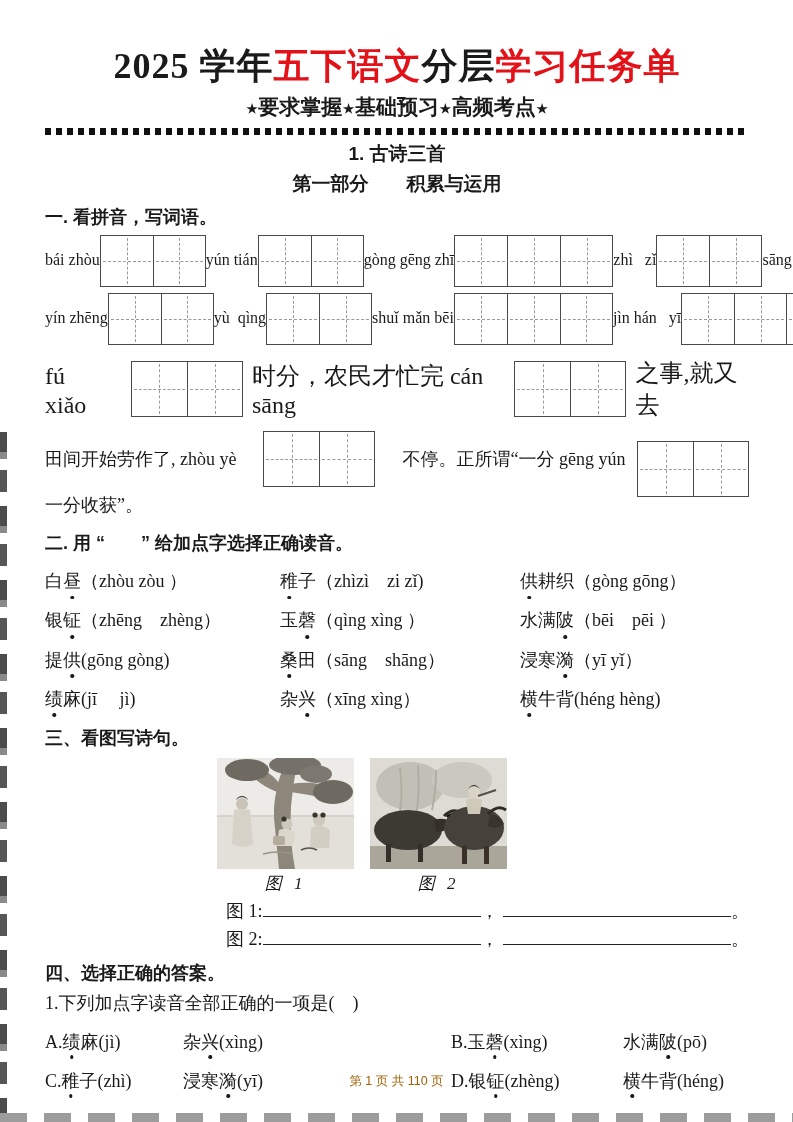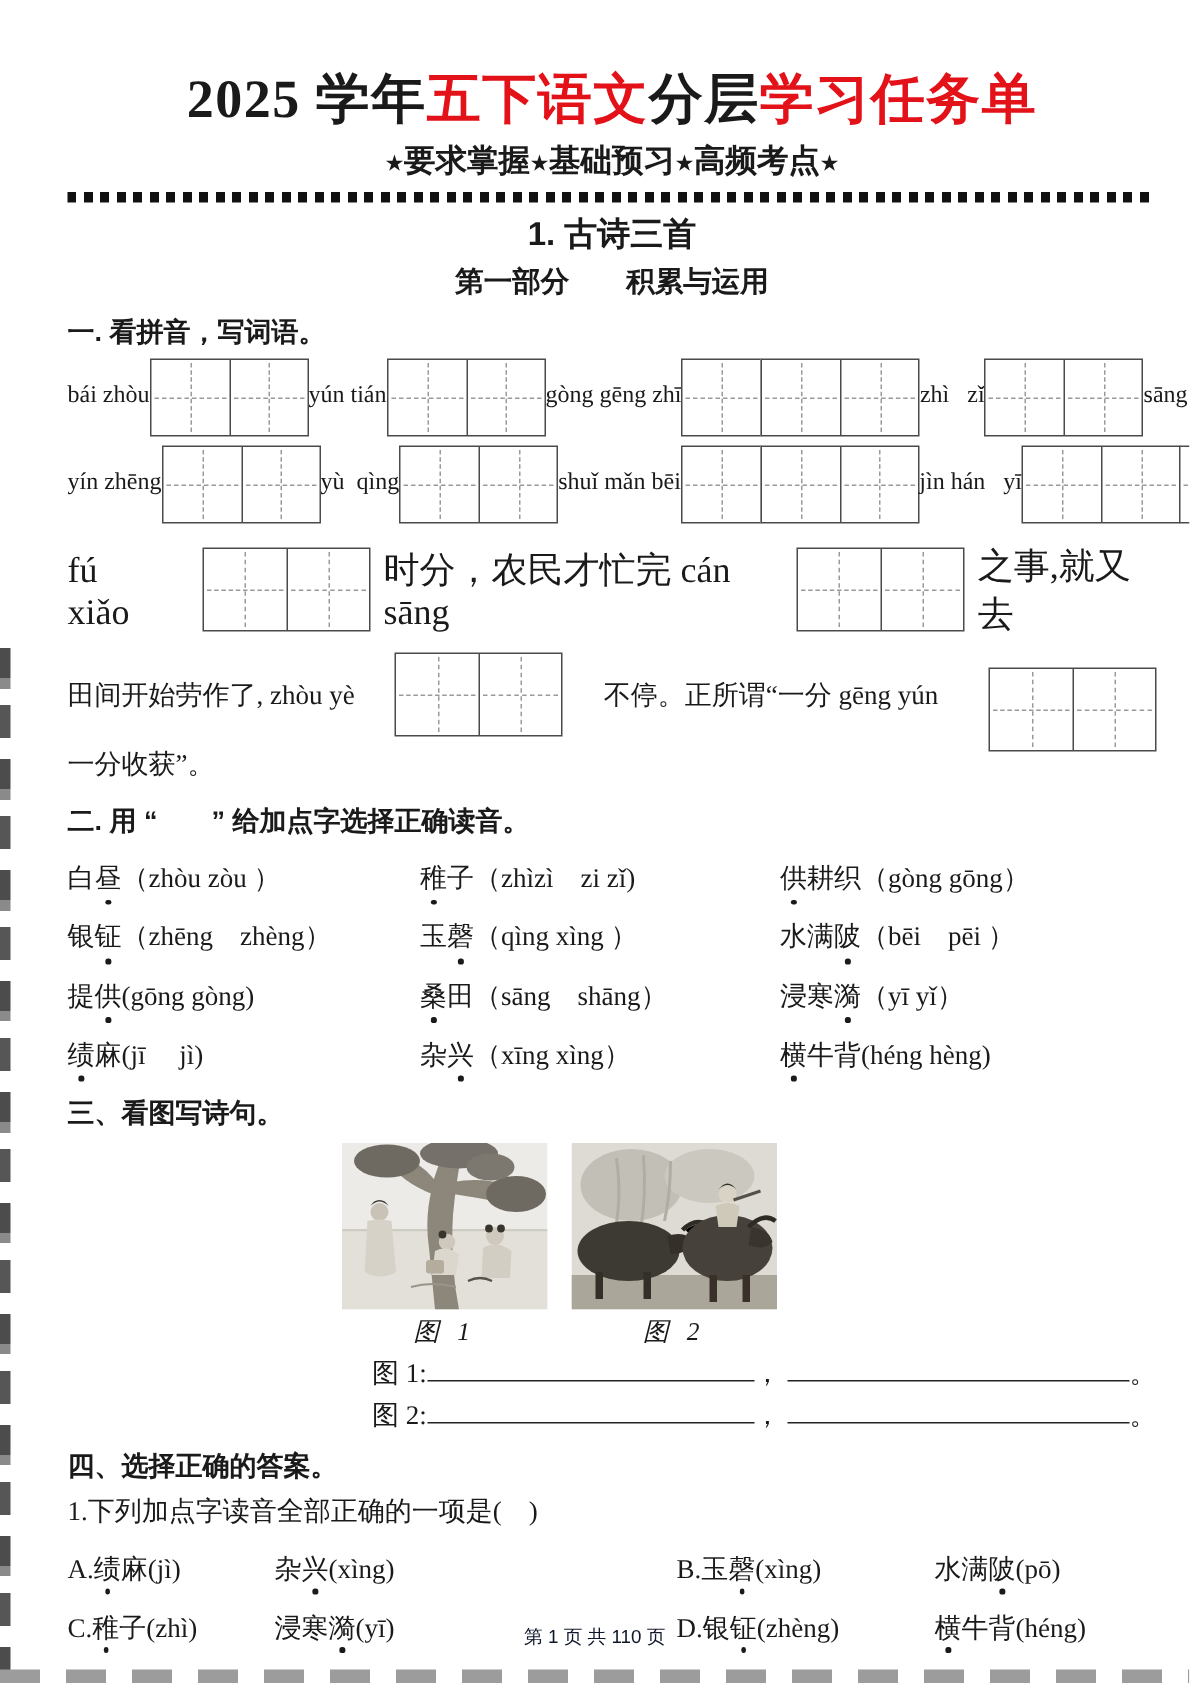--- a/index.html
+++ b/index.html
@@ -1,37 +1,37 @@
 <!DOCTYPE html>
 <html><head>
 <meta charset="utf-8">
 <style>
   * { margin:0; padding:0; box-sizing:border-box; }
   html,body { background:#ffffff; }
   .page {
     position:relative; width:793px; height:1122px; margin:0 auto;
     background:#fff; overflow:hidden;
-    padding:46px 22px 0 45px;
+    padding:46px 44px 0 45px;
     font-family:"Liberation Serif","DejaVu Serif",serif;
     color:#1a1a1a;
   }
   
   .edge-left { position:absolute; left:0; top:432px; bottom:0; width:7px;
     background:repeating-linear-gradient(180deg,#4c4c4c 0 20px,#8a8a8a 20px 27px,transparent 27px 38px,#565656 38px 60px,transparent 60px 74px); }
   .edge-bottom { position:absolute; left:0; right:0; bottom:0; height:9px;
     background:repeating-linear-gradient(90deg,#9c9c9c 0 27px,transparent 27px 44px); }
 
   .hd-title { text-align:center; font-size:36px; font-weight:700; letter-spacing:1px;
     font-family:"Liberation Serif","DejaVu Serif",serif; line-height:1.15; }
   .hd-title .red { color:#e31219; }
   .hd-sub { text-align:center; font-size:21px; font-weight:600; margin-top:6px;
     font-family:Liberation Mono, monospace; }
   .dotted-rule { height:7px; margin:7px 2px 6px 0;
     background:repeating-linear-gradient(90deg,#111 0 6px,transparent 6px 11px); }
-  .hd-lesson { text-align:center; font-size:22px; font-weight:600; margin-top:2px;
+  .hd-lesson { text-align:center; font-size:19px; font-weight:600; margin-top:2px;
     font-family:"Liberation Sans","DejaVu Sans",sans-serif; }
   .hd-part { text-align:center; font-size:19px; font-weight:700; margin-top:4px;
     font-family:"Liberation Sans","DejaVu Sans",sans-serif; }
 
   .sec-h { font-size:18px; font-weight:700; margin-top:8px;
     font-family:"Liberation Sans","DejaVu Sans",sans-serif; }
 
   
   .py-row { display:flex; justify-content:space-between; margin-top:6px; }
   .pgroup { display:flex; flex-direction:row; align-items:center; }
@@ -65,22 +65,22 @@
   .figbox { display:flex; flex-direction:column; align-items:center; }
   .figbox svg { display:block; }
   .figcap { font-size:17px; margin-top:3px; letter-spacing:4px;font-style:italic; }
   .figline { margin:4px 0 0 80px; font-size:18px;text-align:right; }
   .blank { display:inline-block; border-bottom:1.3px solid #222; height:18px; vertical-align:baseline; }
   .blank.b1 { width:218px; } .blank.b2 { width:228px; }
 
   .qline { font-size:18px; margin-top:6px; }
   .opt-row { display:grid; grid-template-columns:138px 268px 172px auto; font-size:18px; margin-top:15px; }
   .opt { white-space:nowrap; }
-  .footer { position:absolute; left:0; right:0; bottom:22px; text-align:center;
-    font-size:12.5px; color:#0f172a; font-family:"Liberation Sans","DejaVu Sans",sans-serif; }
+  .footer { position:absolute; left:0; right:0; bottom:32px; text-align:center;
+    font-size:12.5px; color:#a16207; font-family:"Liberation Sans","DejaVu Sans",sans-serif; }
 </style>
 </head>
 <body>
 
 <div class="page">
   <div class="edge-left"></div>
   <div class="edge-bottom"></div>
 
   <div class="hd-title"><span>2025 学年</span><span class="red">五下语文</span><span>分层</span><span class="red">学习任务单</span></div>
   <div class="hd-sub">★要求掌握★基础预习★高频考点★</div>

